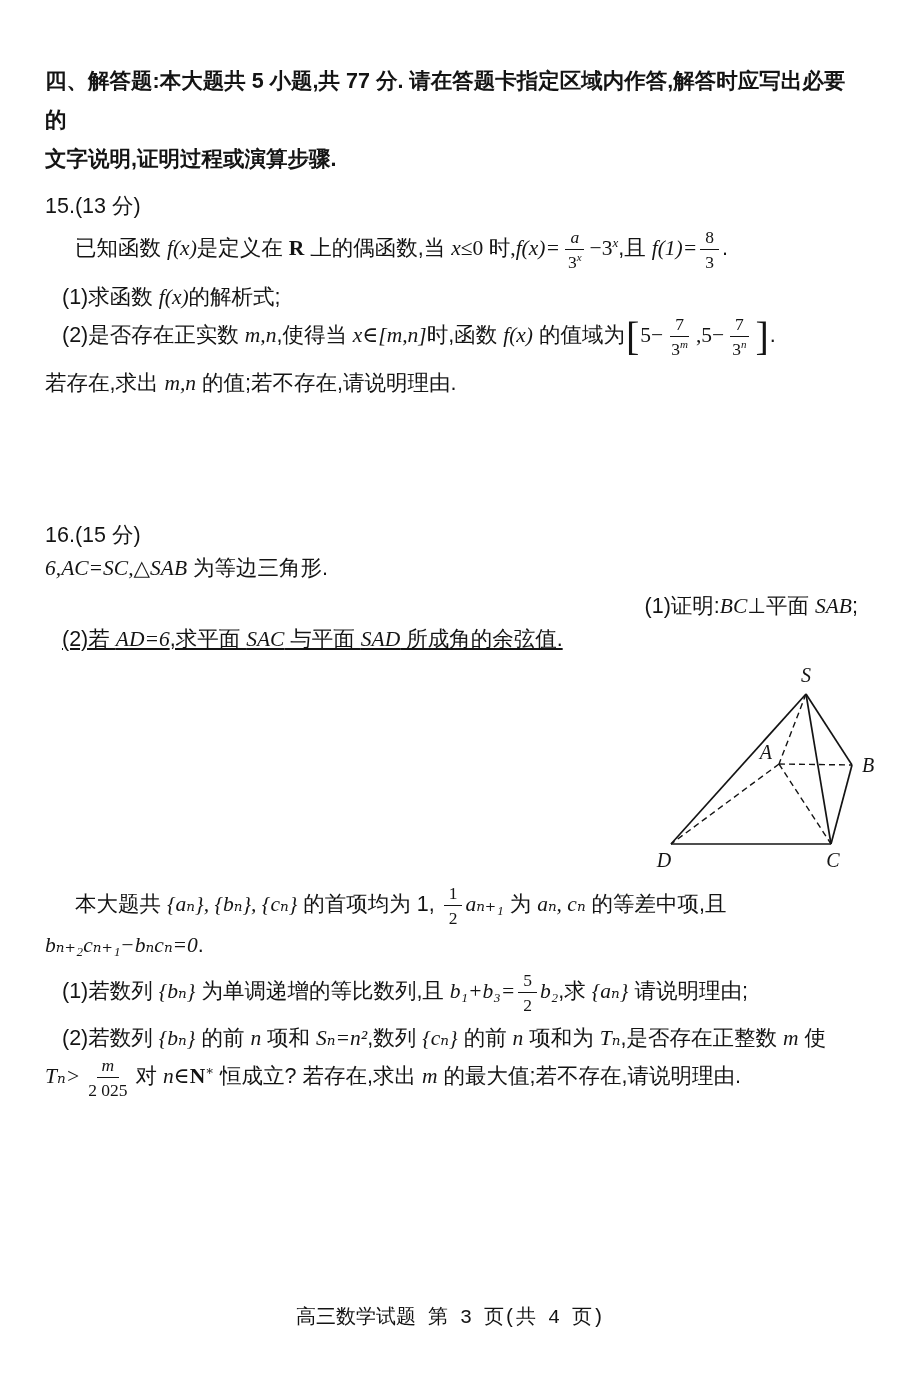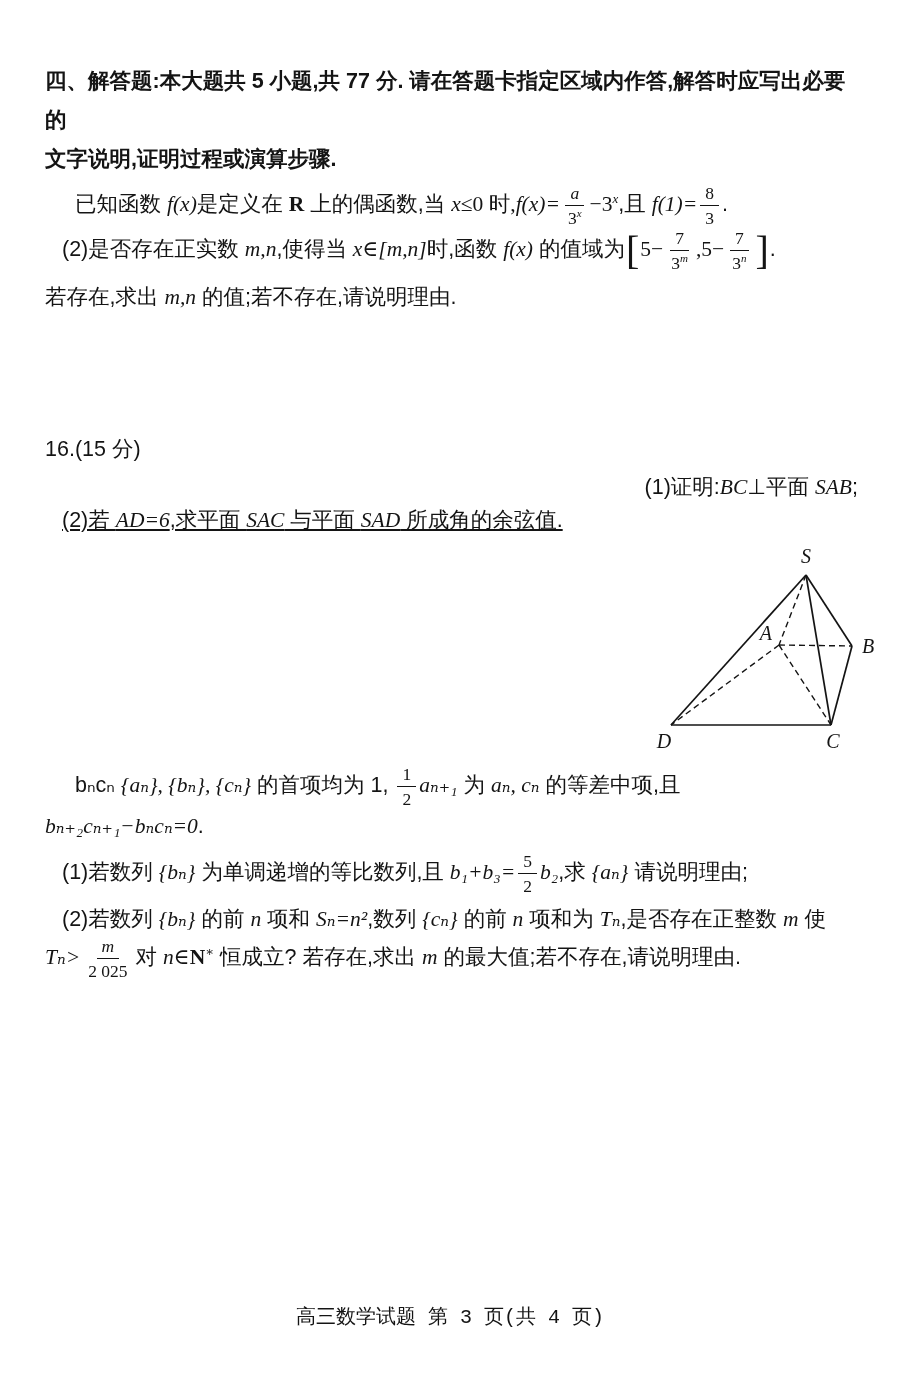--- a/index.html
+++ b/index.html
@@ -34,43 +34,46 @@
   .footer{position:absolute;top:1303px;left:0;width:100%;text-align:center;font-size:20px;font-family:Liberation Mono, monospace;}
 </style>
 </head>
 <body>
 
 <div class="content">
 
   <p class="hdr" style="margin-top:62px;"><span>四、解答题:本大题共 5 小题,共 77 分. 请在答题卡指定区域内作答,解答时应写出必要的</span><br>
   <span>文字说明,证明过程或演算步骤.</span></p>
 
+  <p style="margin-top:10px;">15.(13 分)</p>
 
   <p class="ind-intro" style="margin-top:4px;"><span>已知函数 </span><span class="mi">f(x)</span><span>是定义在 </span><span class="mbf">R</span><span> 上的偶函数,当 </span><span class="mi">x</span><span class="ms">≤0 时,</span><span class="mi">f(x)=</span><span class="frac">
         <span class="fnum mi">a</span>
         <span class="fden ms"><span>3</span><sup class="mi">x</sup></span>
       </span><span class="ms">−3</span><sup class="mi">x</sup><span>,且 </span><span class="mi">f(1)=</span><span class="frac">
         <span class="fnum ms">8</span>
         <span class="fden ms">3</span>
       </span><span>.</span></p>
 
+  <p class="ind-q" style="margin-top:8px;"><span>(1)求函数 </span><span class="mi">f(x)</span><span>的解析式;</span></p>
 
   <p class="ind-q" style=""><span>(2)是否存在正实数 </span><span class="mi">m,n</span><span>,使得当 </span><span class="mi">x∈[m,n]</span><span>时,函数 </span><span class="mi">f(x)</span><span> 的值域为</span><span class="bigb">[</span><span class="ms">5−</span><span class="frac">
         <span class="fnum ms">7</span>
         <span class="fden ms"><span>3</span><sup class="mi">m</sup></span>
       </span><span class="ms">,</span><span class="ms">5−</span><span class="frac">
         <span class="fnum ms">7</span>
         <span class="fden ms"><span>3</span><sup class="mi">n</sup></span>
       </span><span class="bigb">]</span><span>.</span></p>
 
   <p style="margin-top:6px;"><span>若存在,求出 </span><span class="mi">m,n</span><span> 的值;若不存在,请说明理由.</span></p>
 
   <p style="margin-top:118px;">16.(15 分)</p>
 
 
+  <p style="line-height:33px;"><span class="mi">6,AC=SC,△SAB</span><span> 为等边三角形.</span></p>
 
   <p class="ind-q" style="margin-top:5px;line-height:33px;text-align:right;"><span>(1)证明:</span><span class="mi">BC</span><span>⊥平面 </span><span class="mi">SAB</span><span>;</span></p>
 
   <p class="ind-q" style="line-height:33px;text-decoration:underline;"><span>(2)若 </span><span class="mi">AD=6</span><span>,求平面 </span><span class="mi">SAC</span><span> 与平面 </span><span class="mi">SAD</span><span> 所成角的余弦值.</span></p>
 
   <div class="fig-wrap">
     <svg width="280" height="213" viewBox="0 0 280 213">
 
       <g stroke="#141414" stroke-width="1.7" fill="none">
         <line x1="190" y1="34" x2="55" y2="184"></line>
@@ -88,21 +91,21 @@
       </g>
       <text class="fig-label" x="190" y="22" text-anchor="middle">S</text>
       <text class="fig-label" x="156" y="99" text-anchor="end">A</text>
       <text class="fig-label" x="246" y="112" text-anchor="start">B</text>
       <text class="fig-label" x="48" y="207" text-anchor="middle">D</text>
       <text class="fig-label" x="217" y="207" text-anchor="middle">C</text>
     </svg>
   </div>
 
 
-  <p class="ind-intro" style="margin-top:6px;"><span>bₙcₙ </span><span class="mi">{aₙ}, {bₙ}, {cₙ}</span><span> 的首项均为 1, </span><span class="frac">
+  <p class="ind-intro" style="margin-top:6px;"><span>本大题共 </span><span class="mi">{aₙ}, {bₙ}, {cₙ}</span><span> 的首项均为 1, </span><span class="frac">
         <span class="fnum ms">1</span>
         <span class="fden ms">2</span>
       </span><span class="mi">aₙ₊₁</span><span> 为 </span><span class="mi">aₙ, cₙ</span><span> 的等差中项,且</span></p>
 
   <p><span class="mi">bₙ₊₂cₙ₊₁−bₙcₙ=0</span><span>.</span></p>
 
   <p class="ind-q" style="margin-top:8px;"><span>(1)若数列 </span><span class="mi">{bₙ}</span><span> 为单调递增的等比数列,且 </span><span class="mi">b₁+b₃=</span><span class="frac">
         <span class="fnum ms">5</span>
         <span class="fden ms">2</span>
       </span><span class="mi">b₂</span><span>,求 </span><span class="mi">{aₙ}</span><span> 请说明理由;</span></p>

